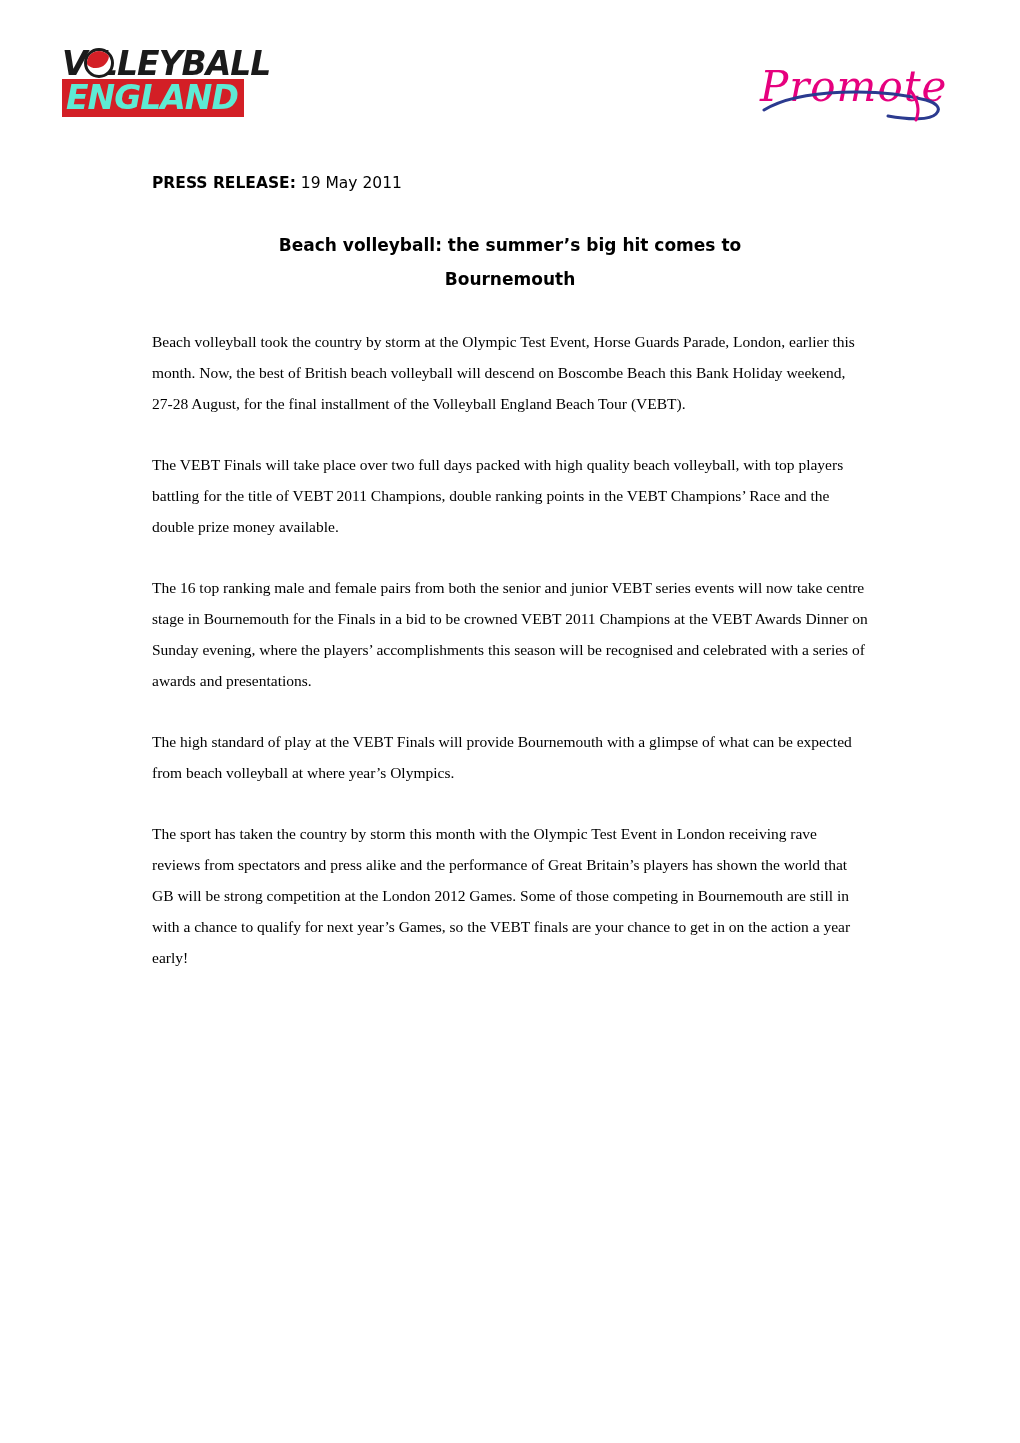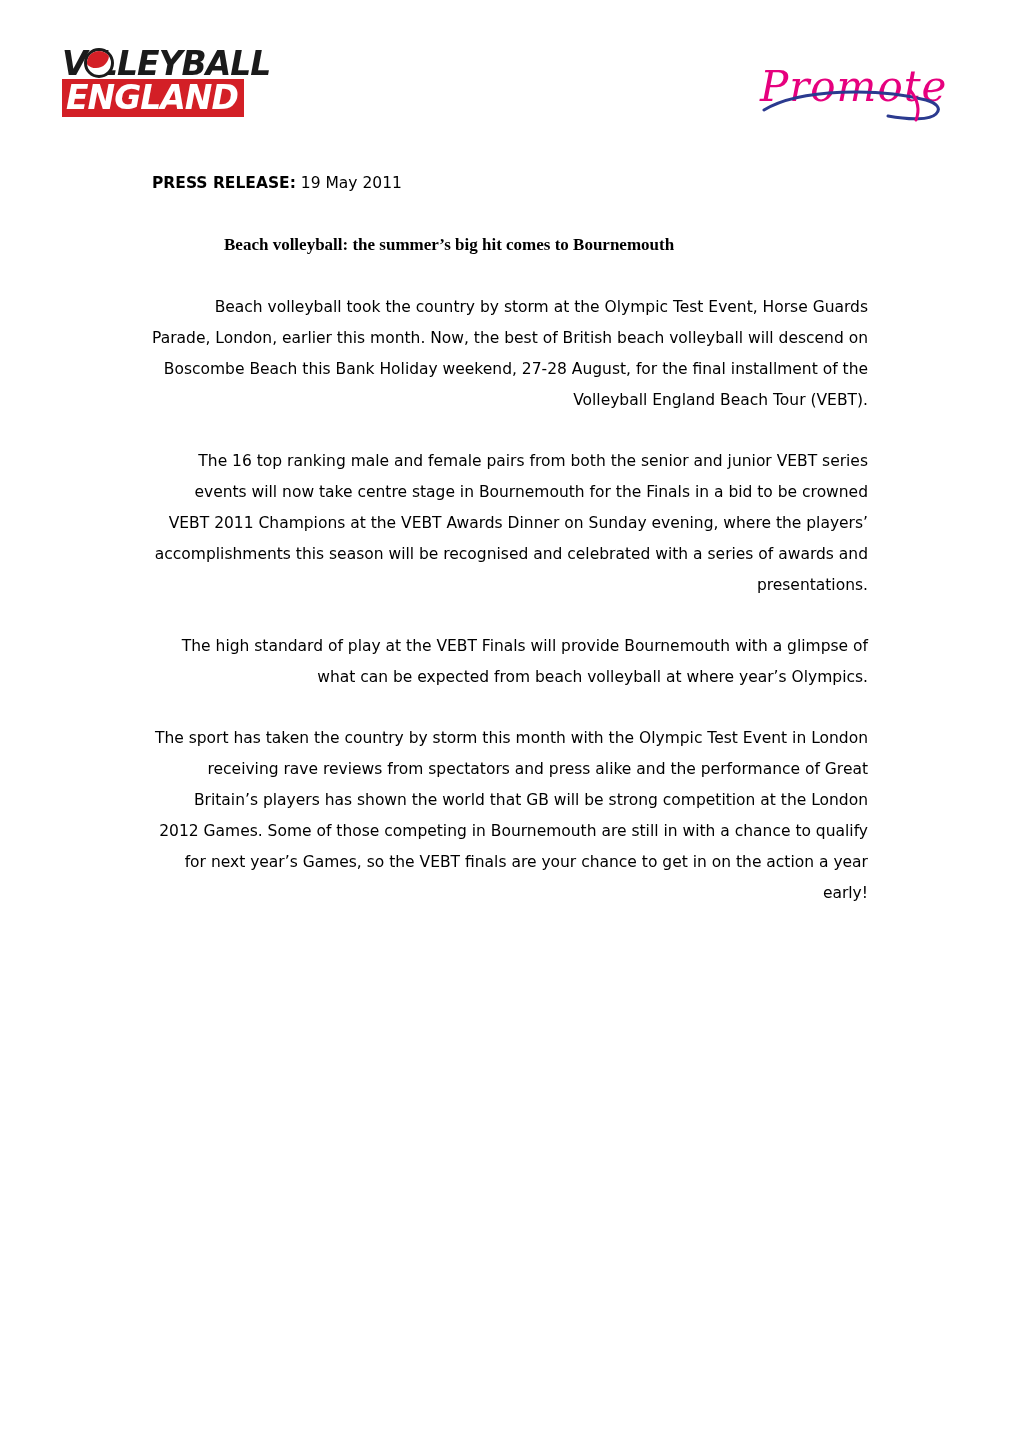--- a/index.html
+++ b/index.html
@@ -54,21 +54,21 @@
   }
   .ve-logo .ve-line2 {
     position: absolute;
     top: 33px;
     left: 0px;
     font-family: "DejaVu Sans", sans-serif;
     font-weight: bold;
     font-style: italic;
     font-size: 33px;
     letter-spacing: -1px;
-    color: #ffffff;
+    color: #5eead4;
     background: #d31f26;
     padding: 1px 6px 1px 4px;
     line-height: 36px;
     white-space: nowrap;
   }
   
   .ve-ball {
     position: absolute;
     left: 22px;
     top: 2px;
@@ -132,29 +132,30 @@
   }
   .release-line .label {
     font-weight: bold;
   }
 
   h1.title {
     margin: 0 0 30px 0;
     font-size: 17px;
     font-weight: bold;
     line-height: 34px;
+    text-align: center;
     padding: 0 72px;
-    font-family: Liberation Serif, serif;
   }
 
   p.para {
     margin: 0 0 30px 0;
     font-size: 15.5px;
     line-height: 31px;
-    text-align: right;
+    text-align: left;
+    font-family: Liberation Serif, serif;
   }
   p.para:last-child {
     margin-bottom: 11px;
   }
 </style>
 </head>
 <body>
 
 <div class="page">
 
@@ -178,19 +179,20 @@
 
   <div class="doc">
 
     <div class="release-line">
       <span class="label">PRESS RELEASE:</span><span> 19 May 2011</span>
     </div>
 
     <h1 class="title">Beach volleyball: the summer’s big hit comes to Bournemouth</h1>
 
     <p class="para">Beach volleyball took the country by storm at the Olympic Test Event, Horse Guards Parade, London, earlier this month. Now, the best of British beach volleyball will descend on Boscombe Beach this Bank Holiday weekend, 27-28 August, for the final installment of the Volleyball England Beach Tour (VEBT).</p>
+    <p class="para">The VEBT Finals will take place over two full days packed with high quality beach volleyball, with top players battling for the title of VEBT 2011 Champions, double ranking points in the VEBT Champions’ Race and the double prize money available.</p>
     <p class="para">The 16 top ranking male and female pairs from both the senior and junior VEBT series events will now take centre stage in Bournemouth for the Finals in a bid to be crowned VEBT 2011 Champions at the VEBT Awards Dinner on Sunday evening, where the players’ accomplishments this season will be recognised and celebrated with a series of awards and presentations.</p>
     <p class="para">The high standard of play at the VEBT Finals will provide Bournemouth with a glimpse of what can be expected from beach volleyball at where year’s Olympics.</p>
     <p class="para">The sport has taken the country by storm this month with the Olympic Test Event in London receiving rave reviews from spectators and press alike and the performance of Great Britain’s players has shown the world that GB will be strong competition at the London 2012 Games. Some of those competing in Bournemouth are still in with a chance to qualify for next year’s Games, so the VEBT finals are your chance to get in on the action a year early!</p>
 
   </div>
 
 </div>
 
 </body></html>

